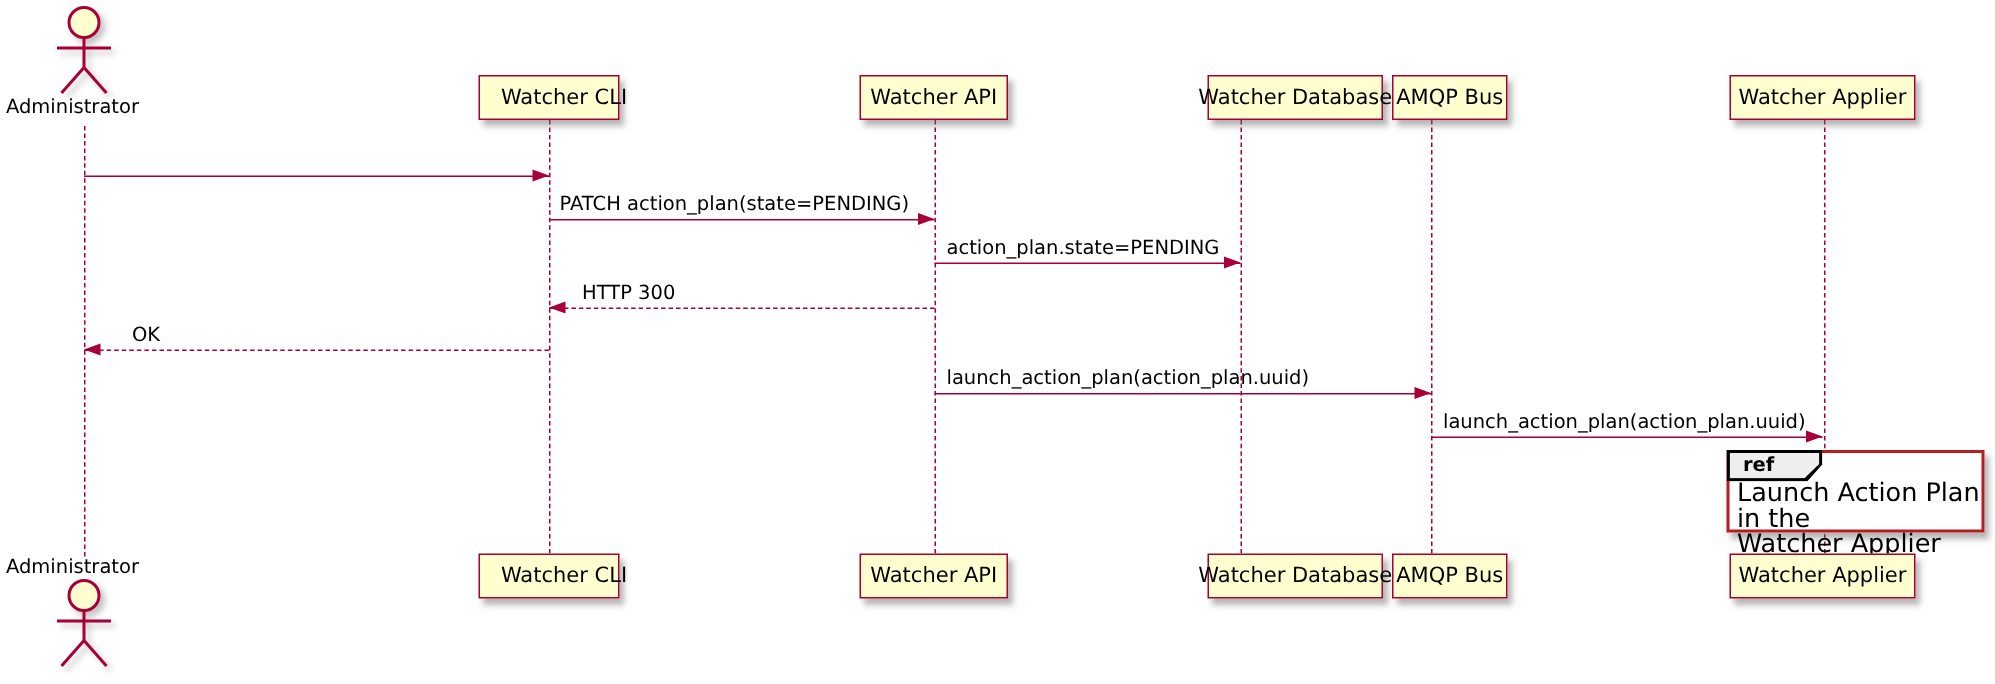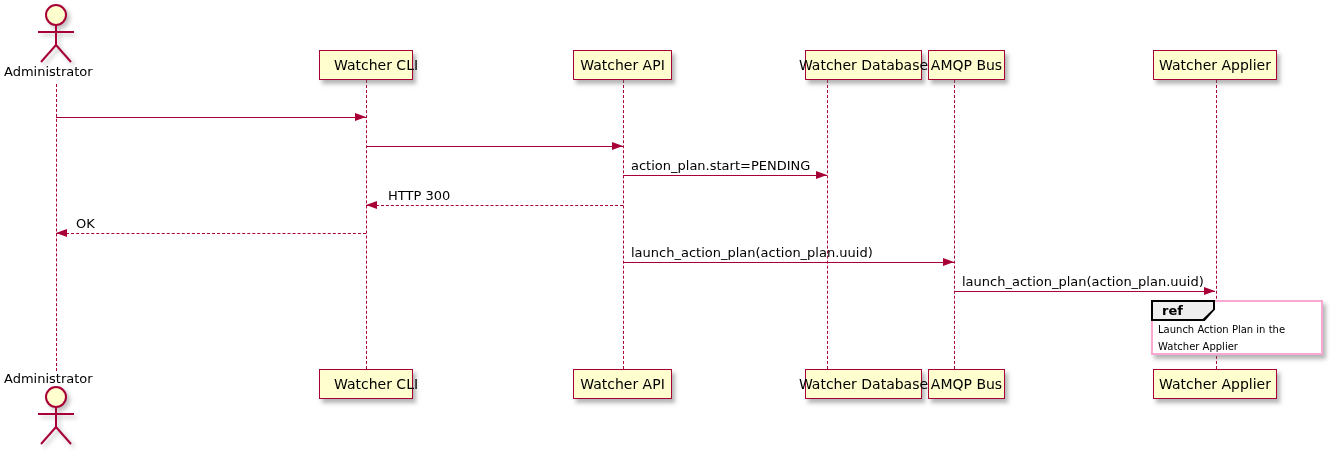--- a/index.html
+++ b/index.html
@@ -44,34 +44,34 @@
   .msg-line  { position:absolute; height:0; border-top:1px solid #A80036; }
   .msg-line.dashed { border-top-style:dashed; }
   .head { position:absolute; width:0; height:0;
           border-top:4px solid transparent; border-bottom:4px solid transparent; }
   .head-right { border-left:11px solid #A80036; }
   .head-left  { border-right:11px solid #A80036; }
   .m1-line{left:56px;top:117px;width:310px}   .m1-head{left:355px;top:113px}  .m1-label{left:63px;top:100px}
   .m2-line{left:366px;top:146px;width:257px}  .m2-head{left:612px;top:142px}  .m2-label{left:373px;top:129px}
   .m3-line{left:623px;top:175px;width:204px}  .m3-head{left:816px;top:171px}  .m3-label{left:631px;top:158px}
   .m4-line{left:366px;top:205px;width:257px}  .m4-head{left:366px;top:201px}  .m4-label{left:388px;top:188px}
-  .m5-line{left:56px;top:233px;width:310px}   .m5-head{left:56px;top:229px}   .m5-label{left:76px;top:216px}
+  .m5-line{left:56px;top:233px;width:310px}   .m5-head{left:56px;top:229px}   .m5-label{left:88px;top:216px}
   .m6-line{left:623px;top:262px;width:331px}  .m6-head{left:943px;top:258px}  .m6-label{left:631px;top:245px}
   .m7-line{left:954px;top:291px;width:261px}  .m7-head{left:1204px;top:287px} .m7-label{left:962px;top:274px}
   
   .ref-box { position:absolute; left:1151px; top:300px; width:172px; height:55px;
-    background:#ffffff; border:2px solid #f9a8d4;
+    background:#ffffff; border:2px solid #b91c1c;
     box-shadow:3px 4px 4px rgba(110,110,110,0.5); }
   .ref-tab-outer { position:absolute; left:-2px; top:-2px; width:64px; height:21px;
     background:#000; clip-path:polygon(0 0,100% 0,100% 45%,84% 100%,0 100%); }
   .ref-tab-inner { position:absolute; left:2px; top:2px; width:60px; height:17px;
     background:#EEEEEE; clip-path:polygon(0 0,100% 0,100% 42%,83% 100%,0 100%);
     display:flex; align-items:center; padding-left:9px;
     font-weight:bold; font-size:13px; }
-  .ref-text { position:absolute; left:5px; top:19px; line-height:17px; font-size:10px; }
+  .ref-text { position:absolute; left:5px; top:19px; line-height:17px; font-size:17px; }
 </style>
 </head>
 <body>
 
 <div class="canvas">
 
   <div class="lifeline ll-admin"></div>
   <div class="lifeline ll-cli"></div>
   <div class="lifeline ll-api"></div>
   <div class="lifeline ll-db"></div>
@@ -89,24 +89,25 @@
 
   <div class="participant row-top pb-cli">Watcher CLI</div>
   <div class="participant row-top pb-api">Watcher API</div>
   <div class="participant row-top pb-db">Watcher Database</div>
   <div class="participant row-top pb-amqp">AMQP Bus</div>
   <div class="participant row-top pb-applier">Watcher Applier</div>
 
   <div class="msg-line  m1-line"></div>
   <div class="head head-right m1-head"></div>
 
+  <div class="msg-label m2-label">PATCH action_plan(state=PENDING)</div>
   <div class="msg-line  m2-line"></div>
   <div class="head head-right m2-head"></div>
 
-  <div class="msg-label m3-label">action_plan.start=PENDING</div>
+  <div class="msg-label m3-label">action_plan.state=PENDING</div>
   <div class="msg-line  m3-line"></div>
   <div class="head head-right m3-head"></div>
 
   <div class="msg-label m4-label">HTTP 300</div>
   <div class="msg-line dashed m4-line"></div>
   <div class="head head-left m4-head"></div>
 
   <div class="msg-label m5-label">OK</div>
   <div class="msg-line dashed m5-line"></div>
   <div class="head head-left m5-head"></div>

